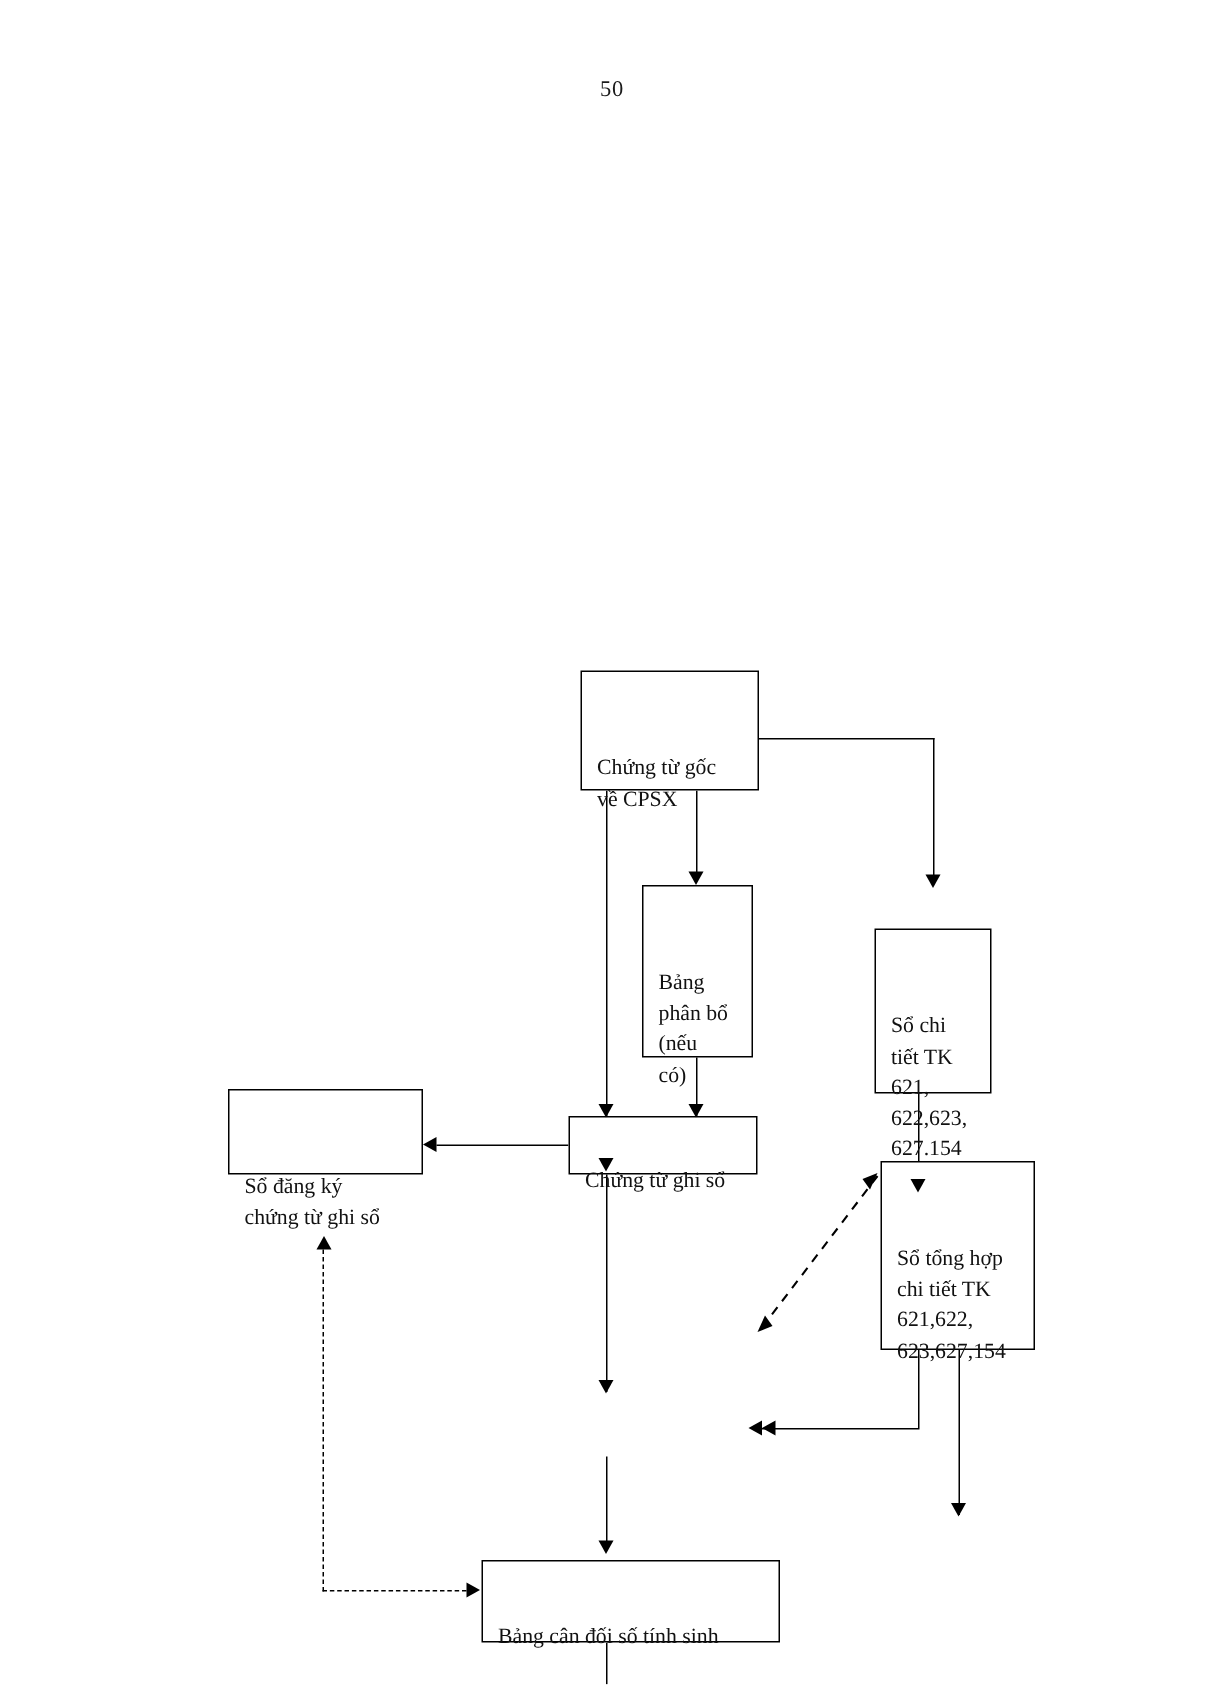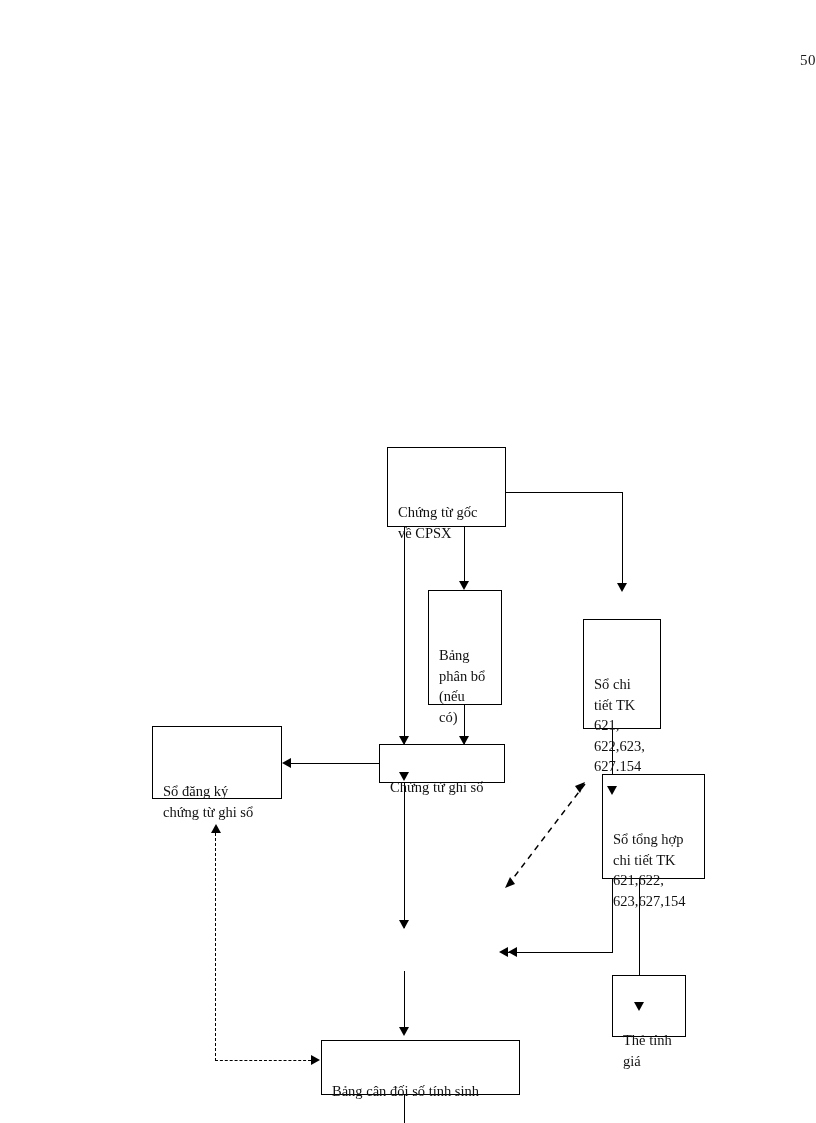--- a/index.html
+++ b/index.html
@@ -13,21 +13,21 @@
     height: 1123px;
     background: #ffffff;
     font-family: "Liberation Serif", "DejaVu Serif", serif;
     overflow: hidden;
   }
   .page-number {
     position: absolute;
     left: 0;
     top: 52px;
     width: 816px;
-    text-align: right;
+    text-align: center;
     font-size: 15px;
     color: #1a1a1a;
     letter-spacing: 0.5px;
   }
   .node {
     position: absolute;
     box-sizing: border-box;
     border: 1px solid #000000;
     background: #ffffff;
     color: #111111;
@@ -157,39 +157,35 @@
   </div>
 
   <div class="node" style="left:583px; top:619px; width:78px; height:110px;">
     <span class="txt">Sổ chi
 tiết TK
 621,
 622,623,
 627.154</span>
   </div>
 
-  <div class="node" style="left:152px; top:726px; width:130px; height:73px;">
+  <div class="node" style="left:152px; top:726px; width:130px; height:57px;">
     <span class="txt">Sổ đăng ký
 chứng từ ghi sổ</span>
   </div>
 
   <div class="node center" style="left:379px; top:744px; width:126px; height:39px;">
     <span class="txt">Chứng từ ghi sổ</span>
   </div>
 
-  <div class="node" style="left:602px; top:774px; width:103px; height:105px;font-family:Liberation Serif, serif;">
+  <div class="node" style="left:587px; top:774px; width:103px; height:126px;font-family:Liberation Serif, serif;">
     <span class="txt">Sổ tổng hợp
 chi tiết TK
 621,622,
 623,627,154</span>
   </div>
 
 
-  <div class="node" style="left:612px; top:975px; width:74px; height:62px;">
-    <span class="txt">Thẻ tính
-giá</span>
-  </div>
 
   <div class="node center" style="left:321px; top:1040px; width:199px; height:55px;">
     <span class="txt">Bảng cân đối số tính sinh</span>
   </div>
 
 </div>
 
 </body></html>

